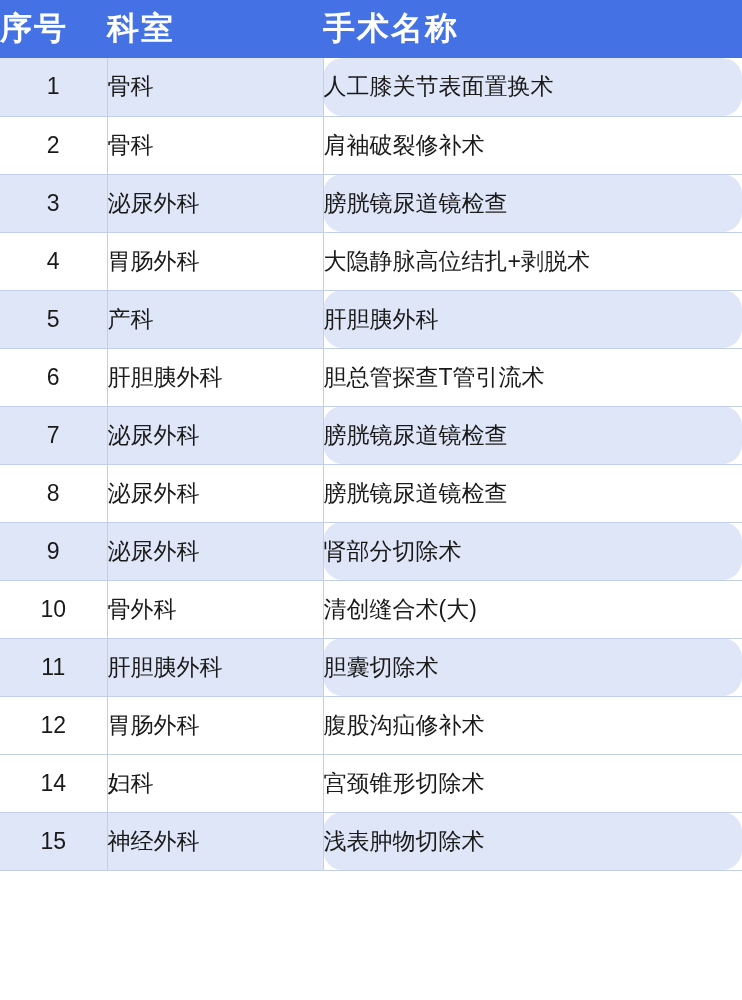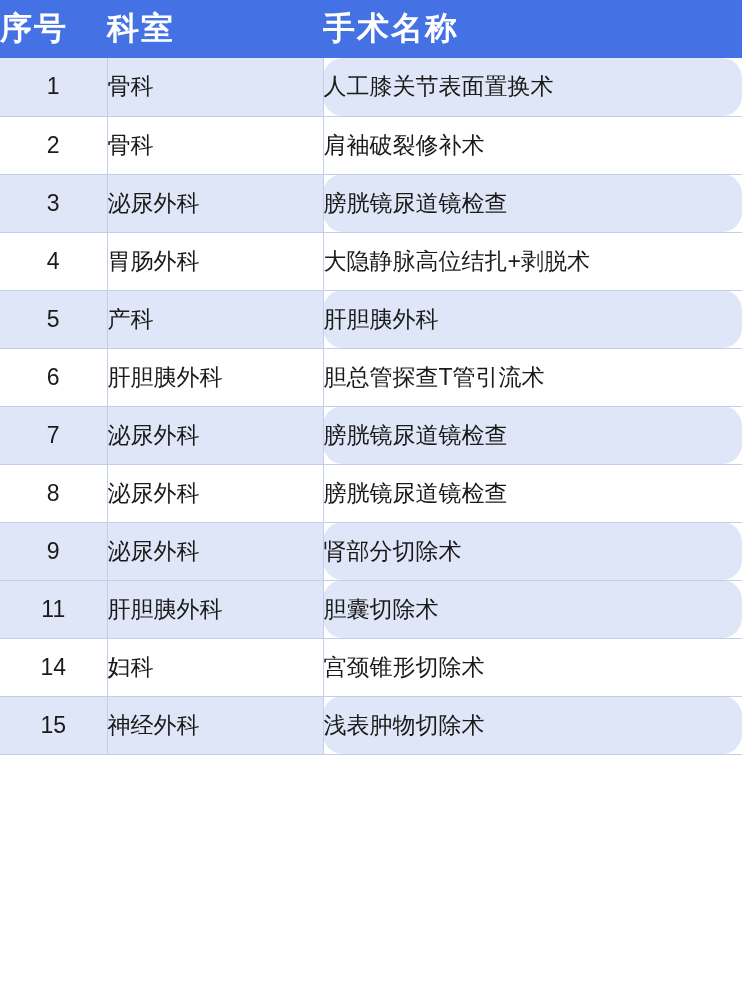--- a/index.html
+++ b/index.html
@@ -113,24 +113,34 @@
       <tr class="plain">
         <td class="cell-index">8</td>
         <td class="cell-dept">泌尿外科</td>
         <td class="cell-name">膀胱镜尿道镜检查</td>
       </tr>
       <tr class="shade">
         <td class="cell-index">9</td>
         <td class="cell-dept">泌尿外科</td>
         <td class="cell-name">肾部分切除术</td>
       </tr>
+      <tr class="plain">
+        <td class="cell-index">10</td>
+        <td class="cell-dept">骨外科</td>
+        <td class="cell-name">清创缝合术(大)</td>
+      </tr>
       <tr class="shade">
         <td class="cell-index">11</td>
         <td class="cell-dept">肝胆胰外科</td>
         <td class="cell-name">胆囊切除术</td>
+      </tr>
+      <tr class="plain">
+        <td class="cell-index">12</td>
+        <td class="cell-dept">胃肠外科</td>
+        <td class="cell-name">腹股沟疝修补术</td>
       </tr>
       <tr class="plain">
         <td class="cell-index">14</td>
         <td class="cell-dept">妇科</td>
         <td class="cell-name">宫颈锥形切除术</td>
       </tr>
       <tr class="shade">
         <td class="cell-index">15</td>
         <td class="cell-dept">神经外科</td>
         <td class="cell-name">浅表肿物切除术</td>

